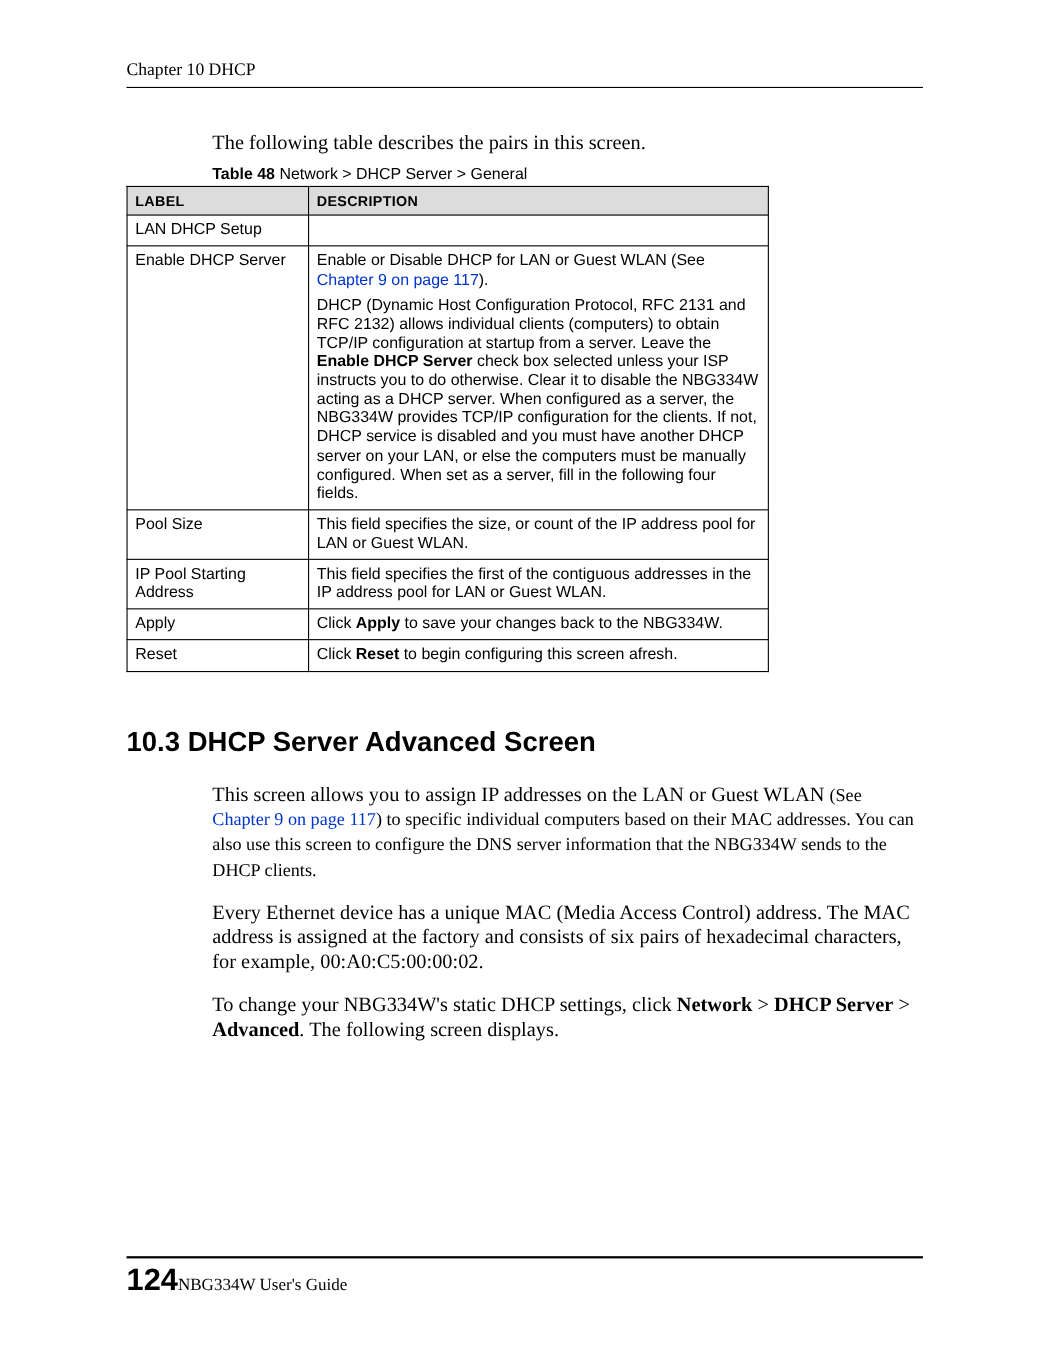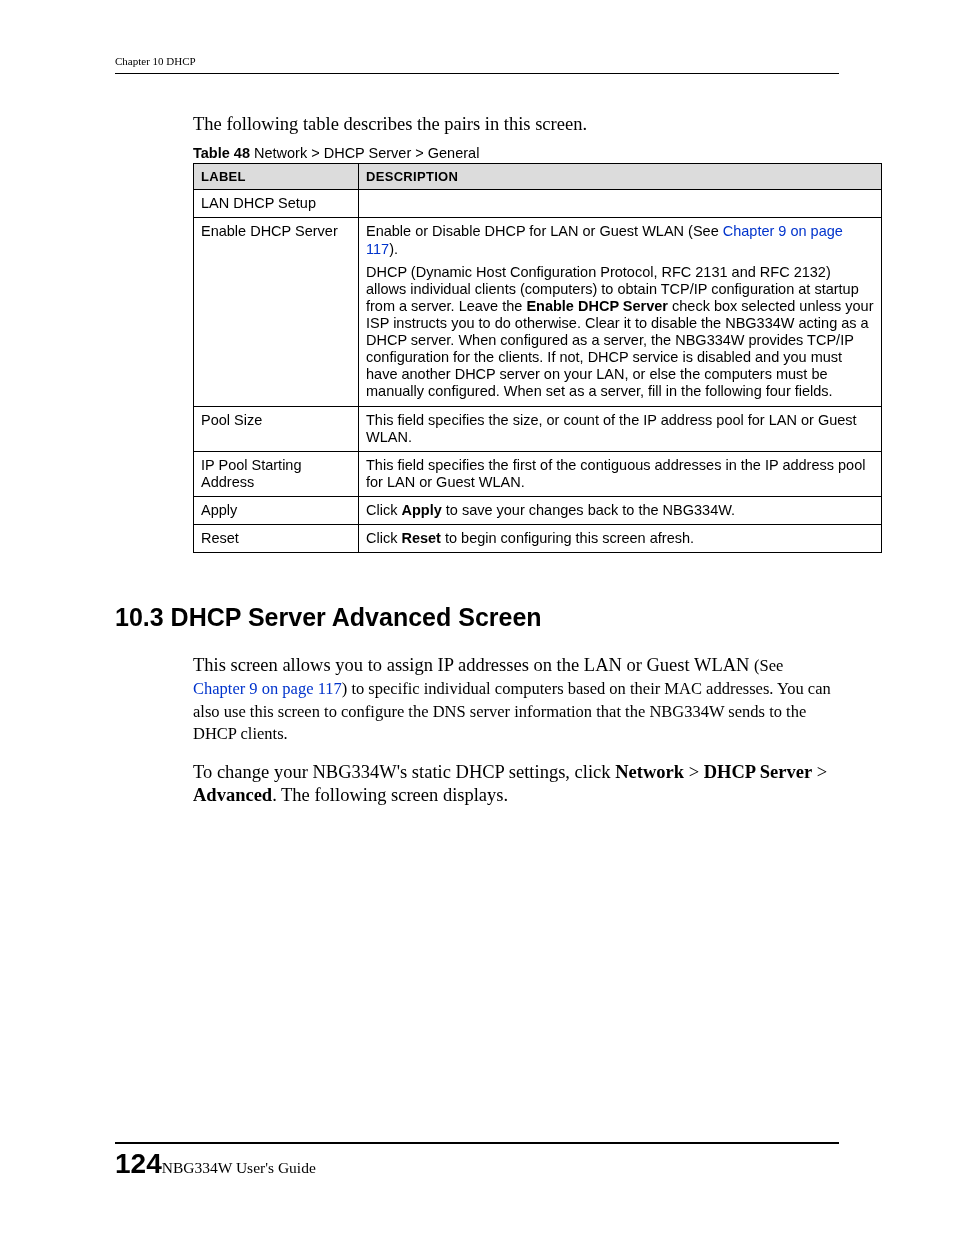--- a/index.html
+++ b/index.html
@@ -15,21 +15,21 @@
   }
   .page {
     width: 954px;
     height: 1235px;
     position: relative;
     box-sizing: border-box;
     padding: 55px 115px 0 115px;
   }
   .running-head {
     font-family: "Times New Roman", Times, serif;
-    font-size: 11px;
+    font-size: 16px;
     color: #000;
     margin-bottom: 6px;
   }
   .head-rule {
     border: none;
     border-top: 1.5px solid #000;
     margin: 0 0 40px 0;
   }
   .intro-line {
     font-size: 18.5px;
@@ -37,22 +37,21 @@
   }
   .table-caption {
     font-family: Arial, Helvetica, sans-serif;
     font-size: 14.5px;
     margin: 0 0 2px 78px;
   }
   .table-caption b { font-weight: bold; }
 
   table.desc {
     border-collapse: collapse;
-    margin-left: 78px;
-    width: 689px;
+    width: 584px;
     font-family: Arial, Helvetica, sans-serif;
     font-size: 14.5px;
     line-height: 1.18;
     border-radius: 29px;
   }
   table.desc th, table.desc td {
     border: 1.5px solid #000;
     padding: 5px 7px 5px 7px;
     vertical-align: top;
     text-align: left;
@@ -165,20 +164,21 @@
       </tr>
     </tbody>
   </table>
 
   <h2 class="section">10.3  DHCP Server Advanced Screen</h2>
 
   <p class="body-p">
     <span>This screen allows you to assign IP addresses on the LAN or Guest WLAN </span><span class="smallref">(See </span><span class="smallref link">Chapter 9 on page 117</span><span class="smallref">) to specific individual computers based on their MAC addresses. You can also use this screen to configure the DNS server information that the NBG334W sends to the DHCP clients.</span>
   </p>
 
+  <p class="body-p">Every Ethernet device has a unique MAC (Media Access Control) address. The MAC address is assigned at the factory and consists of six pairs of hexadecimal characters, for example, 00:A0:C5:00:00:02.</p>
 
   <p class="body-p">
     <span>To change your NBG334W's static DHCP settings, click </span><b>Network</b><span> &gt; </span><b>DHCP Server</b><span> &gt; </span><b>Advanced</b><span>. The following screen displays.</span>
   </p>
 
   <div class="footer">
     <hr class="footer-rule">
     <div class="footer-row">
       <span class="page-num">124</span>
       <span class="guide-name">NBG334W User's Guide</span>

